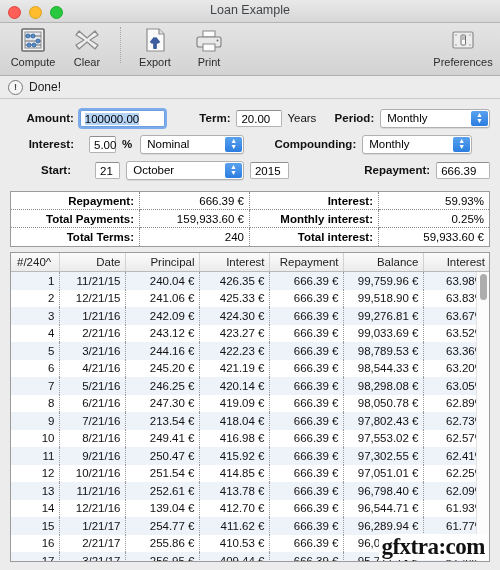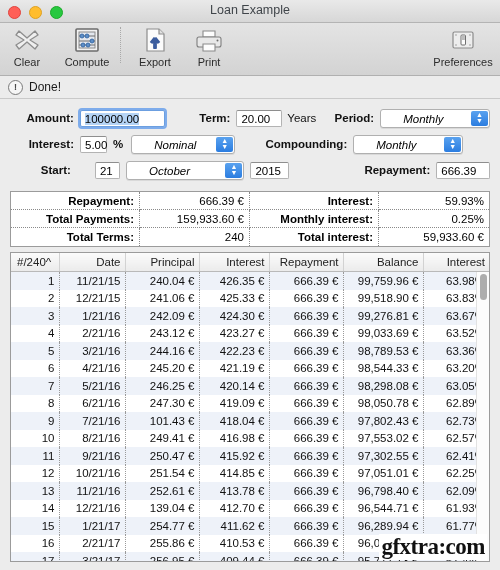--- a/index.html
+++ b/index.html
@@ -74,24 +74,24 @@
     height:17px;line-height:17px;font-size:11.5px;padding:0 4px;
     box-sizing:border-box;border-radius:2px;
   }
   .txtfield.focused{
     outline:2px solid #7eaceb;border-color:#6c9fe0;
     box-shadow:0 0 0 1px rgba(110,160,225,.55);
   }
   .sel-text{background:#b4d3f5;}
   .popup{
     position:relative;background:#fff;border:1px solid #b0b0b0;
-    height:19px;line-height:18px;font-size:11.5px;padding:0 22px 0 22px;
+    height:19px;line-height:18px;font-size:11.5px;padding:0 22px 0 6px;
     box-sizing:border-box;border-radius:3px;
     box-shadow:0 1px 0 rgba(0,0,0,.08);
-    display:flex;align-items:flex-start;cursor:default;font-style:italic;
+    display:flex;align-items:flex-end;cursor:default;
   }
   .popup .arrows{
     position:absolute;right:1px;top:1px;bottom:1px;width:17px;
     background:linear-gradient(to bottom,#5aa2ef,#2b7de0);
     border-radius:2px;display:flex;flex-direction:column;
     align-items:center;justify-content:center;color:#fff;
     font-size:7px;line-height:6px;
   }
   .unit{font-size:11.5px;color:#111;}
   
@@ -158,48 +158,48 @@
   <div class="titlebar">
     <div class="lights">
       <div class="light red"></div>
       <div class="light yellow"></div>
       <div class="light green"></div>
     </div>
     <div class="title">Loan Example</div>
   </div>
 
   <div class="toolbar">
-
-    <div class="tb-item">
-      <div class="glyph">
-        <svg width="28" height="28" viewBox="0 0 28 28">
-          <path d="M6 5 L14 12 L22 5 L25 9 L17 14 L25 19 L22 23 L14 16 L6 23 L3 19 L11 14 L3 9 Z" fill="#efefef" stroke="#8d8d8d" stroke-width="1.3" stroke-linejoin="round"></path>
-        </svg>
-      </div>
-      <div class="lbl">Clear</div>
-    </div>
 
     <div class="tb-item" style="margin-left:6px;">
       <div class="glyph">
         <svg width="28" height="28" viewBox="0 0 28 28">
           <rect x="3" y="3" width="22" height="22" rx="1" fill="#f2f2f2" stroke="#6c6c6c" stroke-width="1.6"></rect>
           <rect x="6" y="6" width="16" height="16" fill="#e3e7ee" stroke="#8a8a8a" stroke-width="1"></rect>
           <line x1="6" y1="10" x2="22" y2="10" stroke="#6f6f6f" stroke-width="1"></line>
           <line x1="6" y1="15" x2="22" y2="15" stroke="#6f6f6f" stroke-width="1"></line>
           <line x1="6" y1="19" x2="22" y2="19" stroke="#6f6f6f" stroke-width="1"></line>
           <circle cx="9" cy="10" r="2" fill="#5d8ec8" stroke="#2b5f9e" stroke-width=".8"></circle>
           <circle cx="14" cy="10" r="2" fill="#5d8ec8" stroke="#2b5f9e" stroke-width=".8"></circle>
           <circle cx="19" cy="15" r="2" fill="#5d8ec8" stroke="#2b5f9e" stroke-width=".8"></circle>
           <circle cx="10" cy="19" r="2" fill="#5d8ec8" stroke="#2b5f9e" stroke-width=".8"></circle>
           <circle cx="15" cy="19" r="2" fill="#5d8ec8" stroke="#2b5f9e" stroke-width=".8"></circle>
         </svg>
       </div>
       <div class="lbl">Compute</div>
     </div>
 
+    <div class="tb-item">
+      <div class="glyph">
+        <svg width="28" height="28" viewBox="0 0 28 28">
+          <path d="M6 5 L14 12 L22 5 L25 9 L17 14 L25 19 L22 23 L14 16 L6 23 L3 19 L11 14 L3 9 Z" fill="#efefef" stroke="#8d8d8d" stroke-width="1.3" stroke-linejoin="round"></path>
+        </svg>
+      </div>
+      <div class="lbl">Clear</div>
+    </div>
+
     <div class="tb-sep"></div>
 
     <div class="tb-item">
       <div class="glyph">
         <svg width="28" height="28" viewBox="0 0 28 28">
           <path d="M6 3 H18 L23 8 V25 H6 Z" fill="#fbfbfb" stroke="#8d8d8d" stroke-width="1.2"></path>
           <path d="M18 3 V8 H23" fill="#e2e2e2" stroke="#8d8d8d" stroke-width="1.2"></path>
           <path d="M14 22 V14 M14 12 L10 17 M14 12 L18 17" stroke="#3c5d9e" stroke-width="3.2" fill="none" stroke-linecap="butt"></path>
           <path d="M14 11 L9.5 17 H18.5 Z" fill="#3c5d9e"></path>
           <rect x="12.3" y="16" width="3.4" height="7" fill="#3c5d9e"></rect>
@@ -261,21 +261,21 @@
         <span>Monthly</span>
         <span class="arrows">
             <span>▲</span>
             <span>▼</span>
           </span>
       </div>
     </div>
 
     <div class="frow">
       <div class="lab" style="width:64px;">Interest:</div>
-      <div class="txtfield" style="width:27px;margin-left:6px;">
+      <div class="txtfield" style="width:27px;margin-left:15px;">
         <span>5.00</span>
       </div>
       <div class="unit" style="margin-left:6px;font-weight:bold;">%</div>
       <div class="popup" style="width:104px;margin-left:8px;">
         <span>Nominal</span>
         <span class="arrows">
             <span>▲</span>
             <span>▼</span>
           </span>
       </div>
@@ -432,21 +432,21 @@
             <td>6/21/16</td>
             <td>247.30 €</td>
             <td>419.09 €</td>
             <td>666.39 €</td>
             <td>98,050.78 €</td>
             <td>62.89%</td>
           </tr>
           <tr class="odd">
             <td>9</td>
             <td>7/21/16</td>
-            <td>101.43 €</td>
+            <td>213.54 €</td>
             <td>418.04 €</td>
             <td>666.39 €</td>
             <td>97,802.43 €</td>
             <td>62.73%</td>
           </tr>
           <tr class="even">
             <td>10</td>
             <td>8/21/16</td>
             <td>249.41 €</td>
             <td>416.98 €</td>

